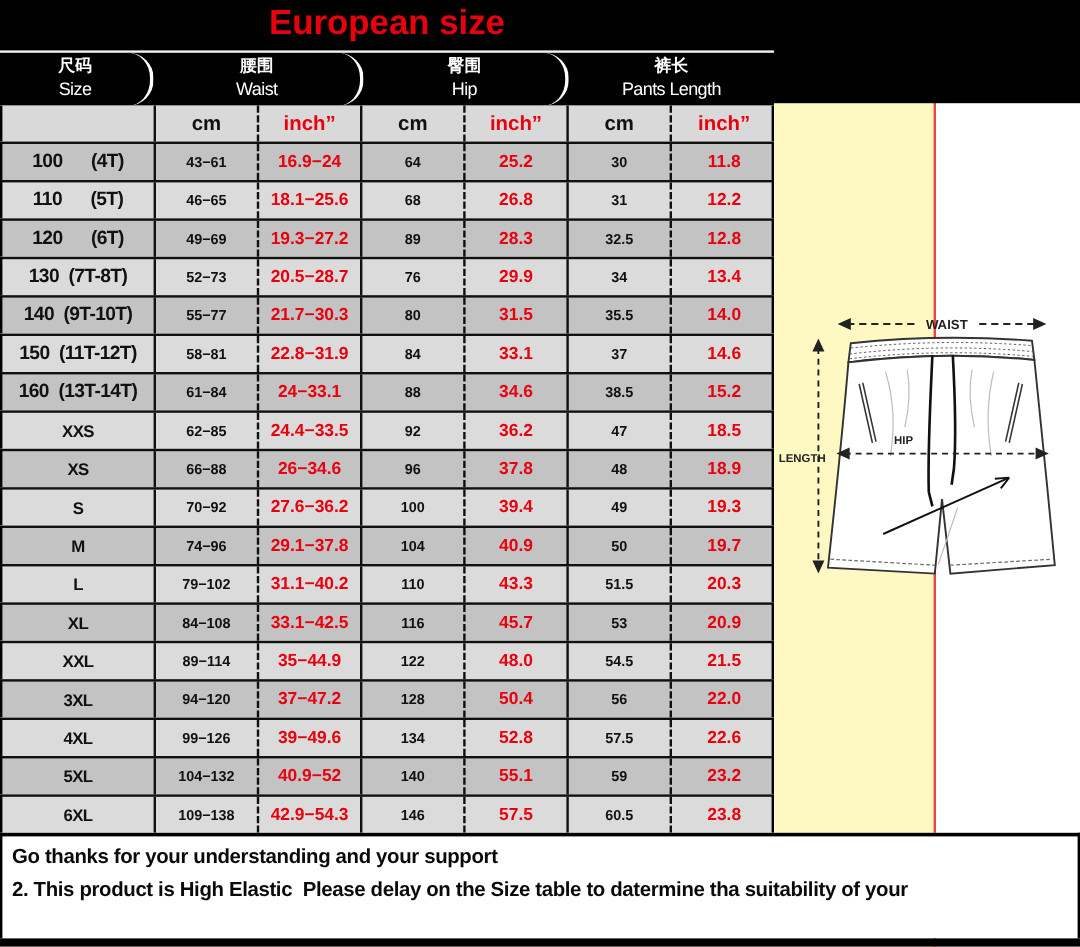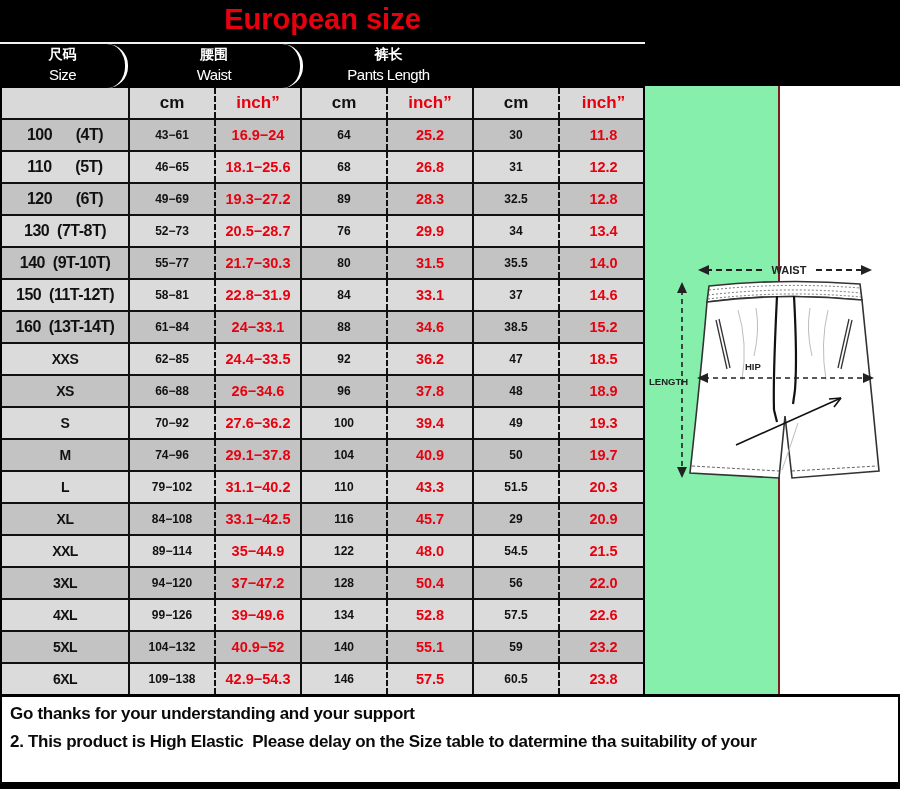--- a/index.html
+++ b/index.html
@@ -1,19 +1,19 @@
 <!DOCTYPE html>
 <html><head>
 <meta charset="utf-8">
 <style>
   * { margin:0; padding:0; box-sizing:border-box; }
   html,body { width:900px; height:789px; background:#fff; overflow:hidden;
               font-family:"Liberation Sans","DejaVu Sans",sans-serif; }
-  #stage { position:relative; width:780px; height:789px; background:#86efac;
-           border-right:2px solid #7f1d1d; }
+  #stage { position:relative; width:780px; height:789px; background:#fef9c3;
+           border-right:2px solid #ef4444; }
 
   
   .black-band { position:absolute; top:0; left:0; width:900px; height:86px; background:#000; }
   .title { position:absolute; top:3px; left:0; width:645px; text-align:center;
            color:#e8000f; font-size:29px; font-weight:bold; letter-spacing:0px; }
 
   
   .sizetable { position:absolute; top:42px; left:0; width:645px; }
   .thead { display:grid; grid-template-columns:128px 175px 171px 171px;
            background:#000; color:#fff; border-top:2px solid #f2f2f2; height:46px; }
@@ -64,20 +64,24 @@
     <div class="thead">
       <div class="group">
         <span class="g-cn">尺码</span>
         <span class="g-en">Size</span>
       </div>
       <div class="group">
         <span class="g-cn">腰围</span>
         <span class="g-en">Waist</span>
       </div>
       <div class="group">
+        <span class="g-cn">臀围</span>
+        <span class="g-en">Hip</span>
+      </div>
+      <div class="group">
         <span class="g-cn">裤长</span>
         <span class="g-en">Pants Length</span>
       </div>
     </div>
 
     <div class="units grid7" id="units-row">
         <div class="cell b-solid"></div>
         <div class="cell u-cm b-dash">cm</div>
         <div class="cell u-in b-solid">inch”</div>
         <div class="cell u-cm b-dash">cm</div>
@@ -193,21 +197,21 @@
           <div class="cell c-in b-solid">43.3</div>
           <div class="cell c-cm b-dash">51.5</div>
           <div class="cell c-in">20.3</div>
         </div>
         <div class="trow grid7">
           <div class="cell c-size b-solid">XL</div>
           <div class="cell c-cm b-dash">84−108</div>
           <div class="cell c-in b-solid">33.1−42.5</div>
           <div class="cell c-cm b-dash">116</div>
           <div class="cell c-in b-solid">45.7</div>
-          <div class="cell c-cm b-dash">29</div>
+          <div class="cell c-cm b-dash">53</div>
           <div class="cell c-in">20.9</div>
         </div>
         <div class="trow grid7">
           <div class="cell c-size b-solid">XXL</div>
           <div class="cell c-cm b-dash">89−114</div>
           <div class="cell c-in b-solid">35−44.9</div>
           <div class="cell c-cm b-dash">122</div>
           <div class="cell c-in b-solid">48.0</div>
           <div class="cell c-cm b-dash">54.5</div>
           <div class="cell c-in">21.5</div>

